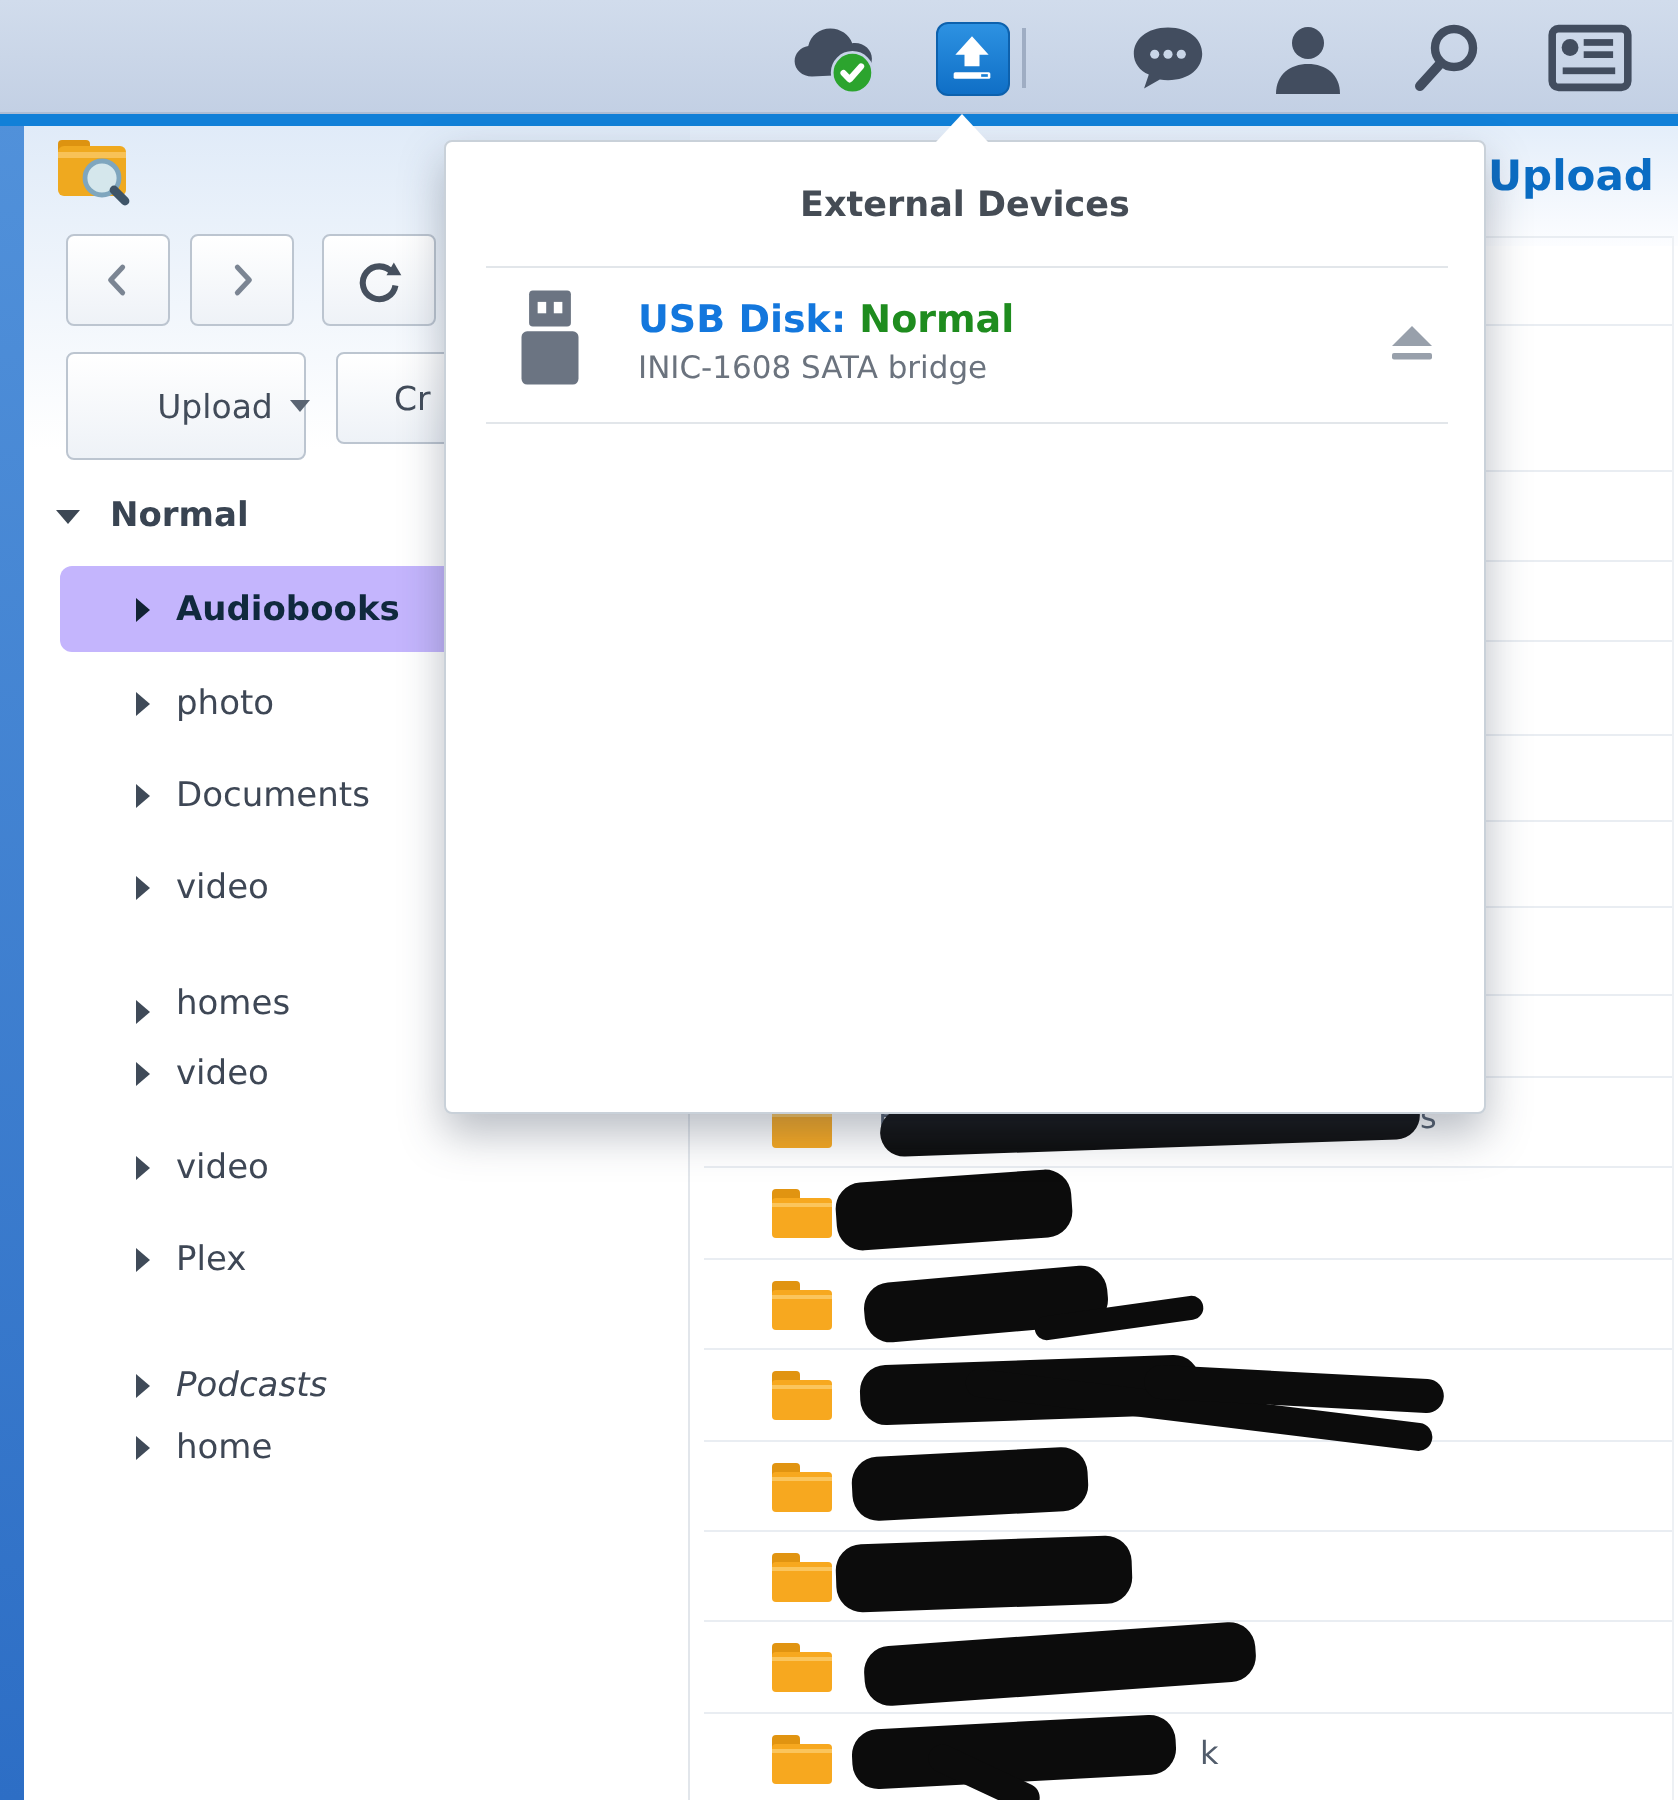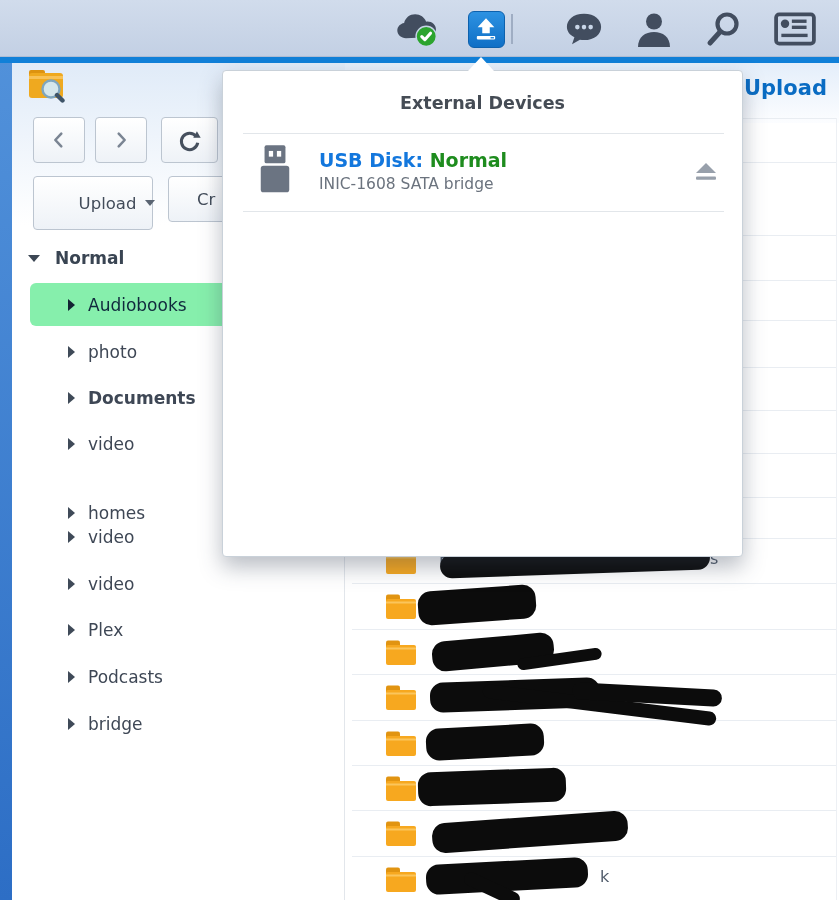--- a/index.html
+++ b/index.html
@@ -44,21 +44,21 @@
 
   
   #tree-root { position:absolute; left:16px; top:183px; height:24px; display:flex; align-items:center;
     font-size:17px; font-weight:bold; color:#394452; }
   .tri-down { width:0; height:0; border-left:6px solid transparent; border-right:6px solid transparent;
     border-top:7px solid #3c4754; margin-right:15px; }
   .tree-item { position:absolute; left:18px; width:308px; height:43px; display:flex; align-items:center;
     font-size:17px; color:#3e4755; border-radius:6px; }
   .tree-item .tri-right { width:0; height:0; border-top:6px solid transparent; border-bottom:6px solid transparent;
     border-left:7px solid #3f4a58; margin-left:38px; margin-right:13px; }
-  .tree-item.selected { background:#86efac; color:#10293d; }
+  .tree-item.selected { background:#c4b5fd; color:#10293d;font-weight:bold; }
   .tree-item.selected .tri-right { border-left-color:#122333; }
 
   
   .hline { position:absolute; left:340px; width:484px; height:1px; background:#e9edf2; z-index:7; }
   #col-divider { position:absolute; left:332px; top:55px; width:1px; height:782px; background:#e2e6eb; z-index:7; }
   #right-vline { position:absolute; left:824px; top:55px; width:1px; height:782px; background:#edf0f4; z-index:7; }
   .file-row { position:absolute; left:340px; width:484px; height:45px; z-index:8; }
   .file-row .ficon { position:absolute; left:33px; top:10px; }
   .frag { position:absolute; top:11px; font-size:16px; color:#515c6b; z-index:8; }
   .blob { position:absolute; background:#0c0c0c; border-radius:13px; z-index:9; }
@@ -183,51 +183,51 @@
     </div>
     <div id="tree-items">
         <div class="tree-item selected" style="top: 220px;">
           <span class="tri-right"></span>
           <span>Audiobooks</span>
         </div>
         <div class="tree-item" style="top: 267px;">
           <span class="tri-right"></span>
           <span>photo</span>
         </div>
-        <div class="tree-item" style="top: 313px; font-weight: bold;">
+        <div class="tree-item" style="top: 313px;">
           <span class="tri-right"></span>
           <span>Documents</span>
         </div>
         <div class="tree-item" style="top: 359px;">
           <span class="tri-right"></span>
           <span>video</span>
         </div>
-        <div class="tree-item" style="top: 428px;">
+        <div class="tree-item" style="top: 406px; align-items: flex-end;">
           <span class="tri-right"></span>
           <span>homes</span>
         </div>
         <div class="tree-item" style="top: 452px;">
           <span class="tri-right"></span>
           <span>video</span>
         </div>
         <div class="tree-item" style="top: 499px;">
           <span class="tri-right"></span>
           <span>video</span>
         </div>
         <div class="tree-item" style="top: 545px;">
           <span class="tri-right"></span>
           <span>Plex</span>
         </div>
-        <div class="tree-item" style="top: 592px;">
+        <div class="tree-item" style="top: 608px; font-style: italic;">
           <span class="tri-right"></span>
           <span>Podcasts</span>
         </div>
         <div class="tree-item" style="top: 639px;">
           <span class="tri-right"></span>
-          <span>bridge</span>
+          <span>home</span>
         </div>
       </div>
 
     <div id="col-divider"></div>
     <div id="right-vline"></div>
     <div id="row-lines">
         <div class="hline" style="top: 55px;"></div>
         <div class="hline" style="top: 99px;"></div>
         <div class="hline" style="top: 172px;"></div>
         <div class="hline" style="top: 217px;"></div>

